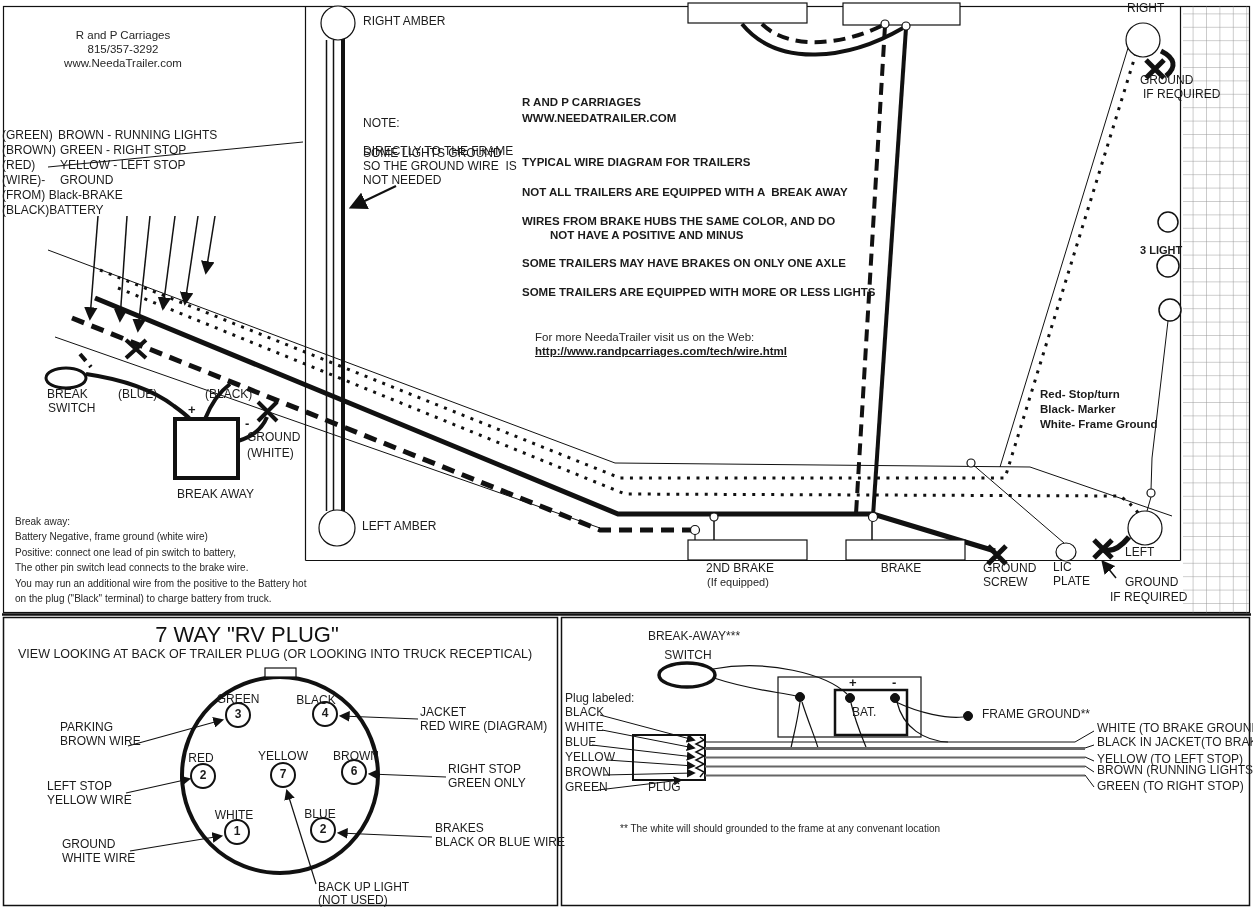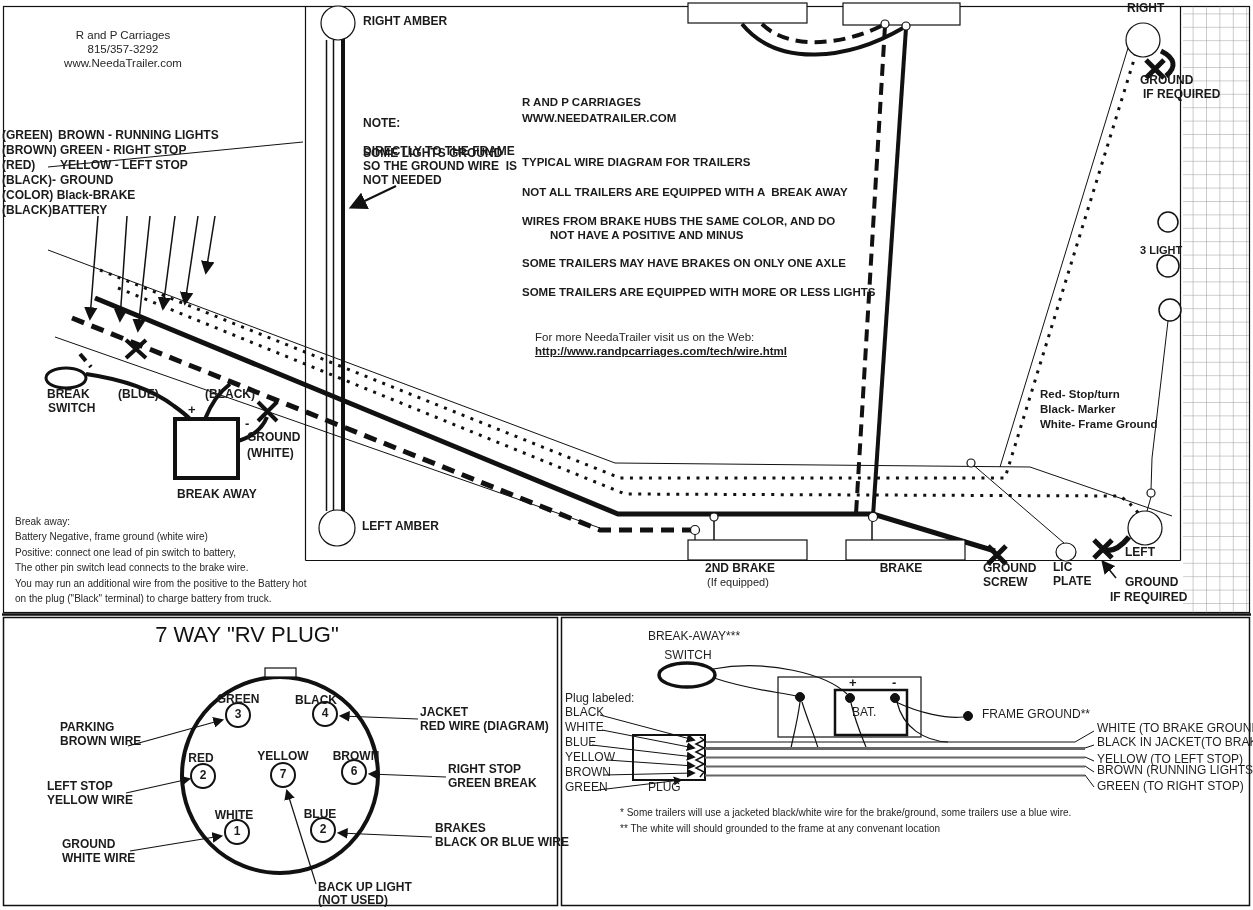--- a/index.html
+++ b/index.html
@@ -1,20 +1,20 @@
 <!DOCTYPE html>
 <html><head>
 <meta charset="utf-8">
 <style>
   html,body{margin:0;padding:0;background:#fff;}
   .stage{position:relative;width:1253px;height:910px;background:#fff;
          font-family:"Liberation Sans",sans-serif;overflow:hidden;}
   .stage svg{position:absolute;left:0;top:0;}
   .t{position:absolute;white-space:pre;color:#1b1b1b;line-height:1;}
-  .b12{font-size:12px;font-weight:700;}
+  .b12{font-size:12px;font-weight:400;}
   .b115{font-size:11.5px;font-weight:700;}
   .b11{font-size:11px;font-weight:700;}
   .b13{font-size:13px;font-weight:700;}
   .r105{font-size:10px;color:#262626;}
   .r115{font-size:11.5px;color:#262626;}
   .r12{font-size:12px;color:#1f1f1f;}
   .r125{font-size:12.5px;color:#1b1b1b;}
   .r11{font-size:11px;color:#1f1f1f;}
   .t22{font-size:22px;color:#111;}
   .ctr{transform:translateX(-50%);}
@@ -198,23 +198,23 @@
 <span class="t r115 ctr" style="left:123px;top:30px">R and P Carriages</span>
 <span class="t r115 ctr" style="left:123px;top:44px">815/357-3292</span>
 <span class="t r115 ctr" style="left:123px;top:58px">www.NeedaTrailer.com</span>
 
 <span class="t b12" style="left:2px;top:129px">(GREEN)</span>
 <span class="t b12" style="left:58px;top:129px">BROWN - RUNNING LIGHTS</span>
 <span class="t b12" style="left:2px;top:144px">(BROWN)</span>
 <span class="t b12" style="left:60px;top:144px">GREEN - RIGHT STOP</span>
 <span class="t b12" style="left:2px;top:159px">(RED)</span>
 <span class="t b12" style="left:60px;top:159px">YELLOW - LEFT STOP</span>
-<span class="t b12" style="left:2px;top:174px">(BLACK)-</span>
+<span class="t b12" style="left:2px;top:174px">(WIRE)-</span>
 <span class="t b12" style="left:60px;top:174px">GROUND</span>
-<span class="t b12" style="left:2px;top:189px">(COLOR) Black-BRAKE</span>
+<span class="t b12" style="left:2px;top:189px">(FROM) Black-BRAKE</span>
 <span class="t b12" style="left:2px;top:204px">(BLACK)BATTERY</span>
 
 <span class="t b12" style="left:363px;top:117px">NOTE:</span>
 <span class="t b12" style="left:363px;top:147px">SOME LIGHTS GROUND</span>
 <span class="t b12" style="left:363px;top:145px">DIRECTLY TO THE FRAME</span>
 <span class="t b12" style="left:363px;top:160px">SO THE GROUND WIRE  IS</span>
 <span class="t b12" style="left:363px;top:174px">NOT NEEDED</span>
 
 <span class="t b12" style="left:363px;top:15px">RIGHT AMBER</span>
 <span class="t b12" style="left:362px;top:520px">LEFT AMBER</span>
@@ -258,20 +258,21 @@
 <span class="t b12" style="left:247px;top:447px">(WHITE)</span>
 <span class="t b12" style="left:177px;top:488px">BREAK AWAY</span>
 <span class="t r105" style="left:15px;top:517px">Break away:</span>
 <span class="t r105" style="left:15px;top:532px">Battery Negative, frame ground (white wire)</span>
 <span class="t r105" style="left:15px;top:548px">Positive: connect one lead of pin switch to battery,</span>
 <span class="t r105" style="left:15px;top:563px">The other pin switch lead connects to the brake wire.</span>
 <span class="t r105" style="left:15px;top:579px">You may run an additional wire from the positive to the Battery hot</span>
 <span class="t r105" style="left:15px;top:594px">on the plug ("Black" terminal) to charge battery from truck.</span>
 
 <span class="t t22 ctr" style="left:247px;top:624px">7 WAY "RV PLUG"</span>
+<span class="t r125" style="left:18px;top:648px">VIEW LOOKING AT BACK OF TRAILER PLUG (OR LOOKING INTO TRUCK RECEPTICAL)</span>
 
 <span class="t b12 ctr" style="left:238px;top:693px">GREEN</span>
 <span class="t b12 ctr" style="left:316px;top:694px">BLACK</span>
 <span class="t b12 ctr" style="left:201px;top:752px">RED</span>
 <span class="t b12 ctr" style="left:283px;top:750px">YELLOW</span>
 <span class="t b12 ctr" style="left:356px;top:750px">BROWN</span>
 <span class="t b12 ctr" style="left:234px;top:809px">WHITE</span>
 <span class="t b12 ctr" style="left:320px;top:808px">BLUE</span>
 
 <span class="t pn" style="left:238px;top:715px">3</span>
@@ -282,21 +283,21 @@
 <span class="t pn" style="left:237px;top:832px">1</span>
 <span class="t pn" style="left:323px;top:830px">2</span>
 
 <span class="t b12" style="left:60px;top:721px">PARKING</span>
 <span class="t b12" style="left:60px;top:735px">BROWN WIRE</span>
 <span class="t b12" style="left:420px;top:706px">JACKET</span>
 <span class="t b12" style="left:420px;top:720px">RED WIRE (DIAGRAM)</span>
 <span class="t b12" style="left:47px;top:780px">LEFT STOP</span>
 <span class="t b12" style="left:47px;top:794px">YELLOW WIRE</span>
 <span class="t b12" style="left:448px;top:763px">RIGHT STOP</span>
-<span class="t b12" style="left:448px;top:777px">GREEN BREAK</span>
+<span class="t b12" style="left:448px;top:777px">GREEN ONLY</span>
 <span class="t b12" style="left:62px;top:838px">GROUND</span>
 <span class="t b12" style="left:62px;top:852px">WHITE WIRE</span>
 <span class="t b12" style="left:435px;top:822px">BRAKES</span>
 <span class="t b12" style="left:435px;top:836px">BLACK OR BLUE WIRE</span>
 <span class="t b12" style="left:318px;top:881px">BACK UP LIGHT</span>
 <span class="t b12" style="left:318px;top:894px">(NOT USED)</span>
 
 <span class="t r12 ctr" style="left:694px;top:630px">BREAK-AWAY***</span>
 <span class="t r12 ctr" style="left:688px;top:649px">SWITCH</span>
 <span class="t r12" style="left:565px;top:692px">Plug labeled:</span>
@@ -309,16 +310,15 @@
 <span class="t r12" style="left:648px;top:781px">PLUG</span>
 <span class="t r12" style="left:852px;top:706px">BAT.</span>
 <span class="t b13" style="left:849px;top:676px">+</span>
 <span class="t b13" style="left:892px;top:676px">-</span>
 <span class="t r12" style="left:982px;top:708px">FRAME GROUND**</span>
 <span class="t r12" style="left:1097px;top:722px">WHITE (TO BRAKE GROUND)</span>
 <span class="t r12" style="left:1097px;top:736px">BLACK IN JACKET(TO BRAKE)</span>
 <span class="t r12" style="left:1097px;top:753px">YELLOW (TO LEFT STOP)</span>
 <span class="t r12" style="left:1097px;top:764px">BROWN (RUNNING LIGHTS)</span>
 <span class="t r12" style="left:1097px;top:780px">GREEN (TO RIGHT STOP)</span>
-<span class="t r105" style="left:620px;top:808px">* Some trailers will use a jacketed black/white wire for the brake/ground, some trailers use a blue wire.</span>
 <span class="t r105" style="left:620px;top:824px">** The white will should grounded to the frame at any convenant location</span>
 
 </div>
 
 </body></html>

